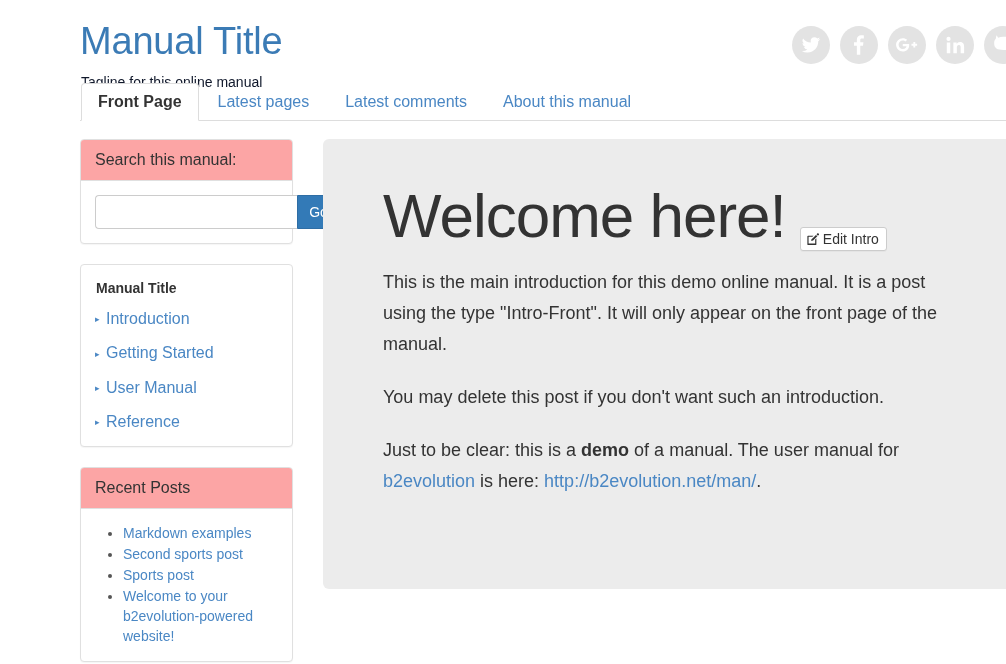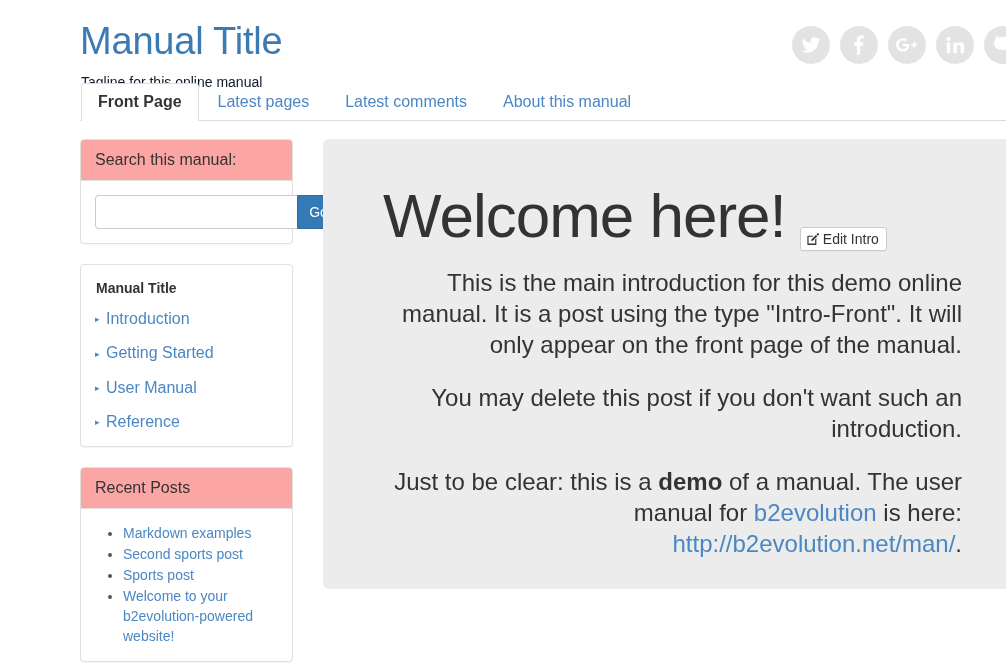--- a/index.html
+++ b/index.html
@@ -267,24 +267,23 @@
     white-space: nowrap;
     display: inline-flex;
     align-items: center;
     gap: 4px;
     box-shadow: 0 1px 0 rgba(0,0,0,.03);
   }
   .edit-btn svg { display: block; }
 
   .intro-body p {
     margin: 22px 0 0 0;
-    font-size: 24px;
+    font-size: 18px;
     line-height: 31px;
     color: #333333;
-    text-align: right;
   }
   .intro-body p:first-child { margin-top: 16px; }
   .intro-body a {
     color: #4a87c4;
     text-decoration: none;
   }
   .intro-body strong { font-weight: bold; }
 </style>
 </head>
 <body>

